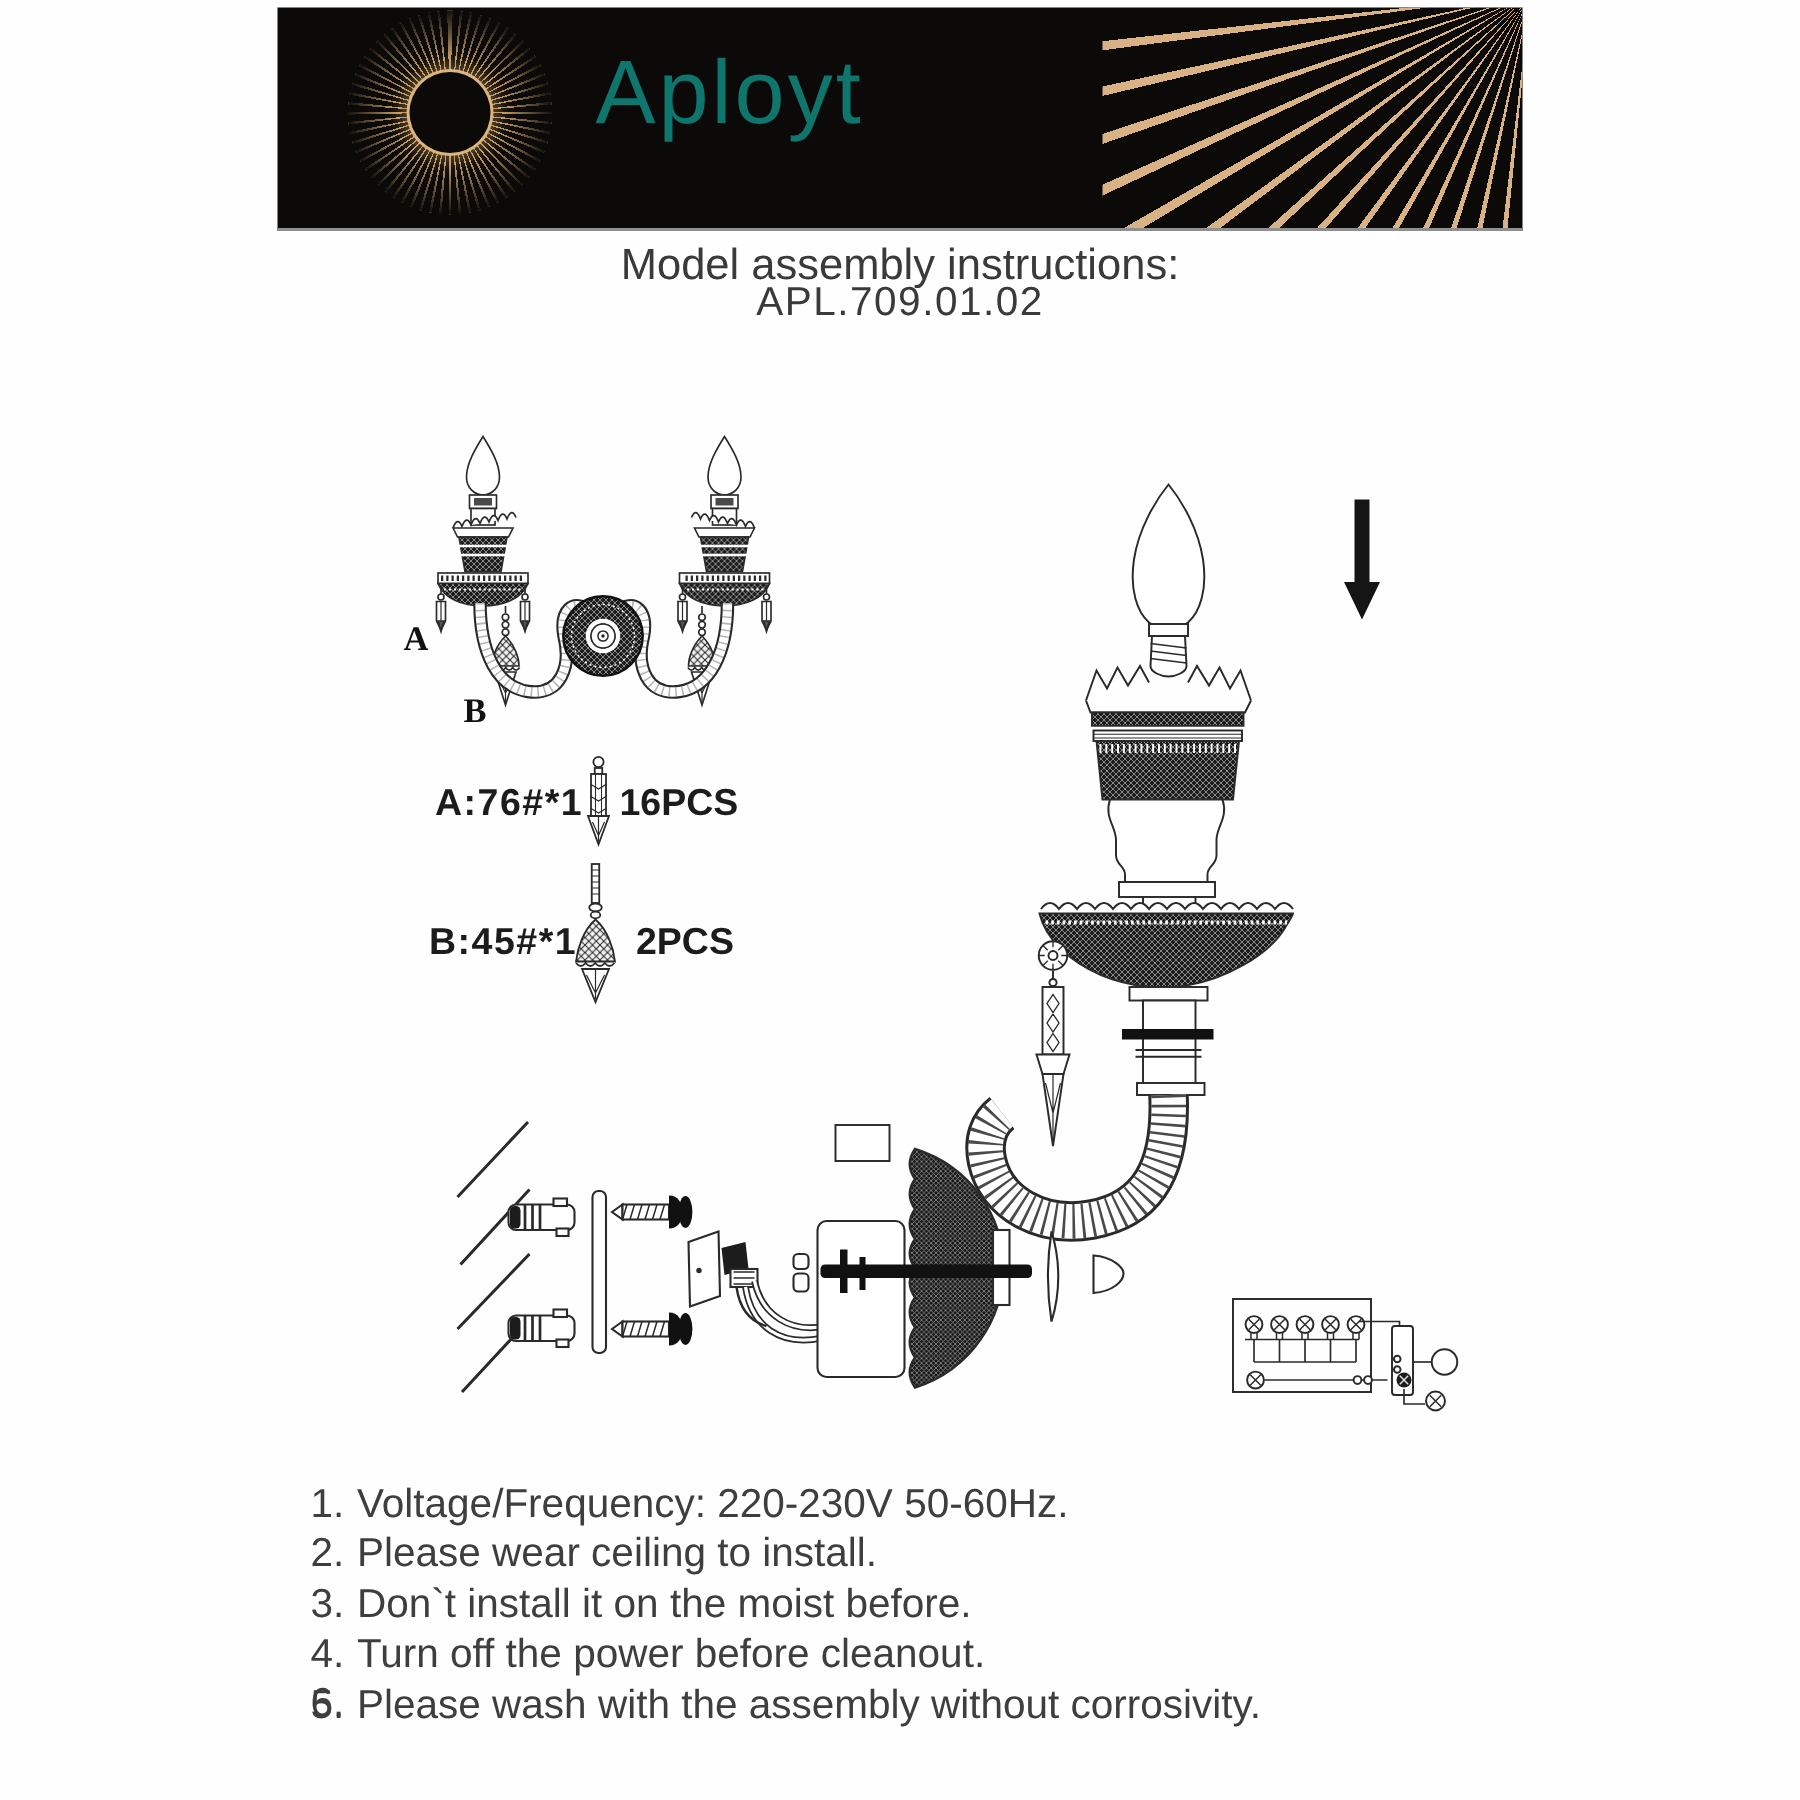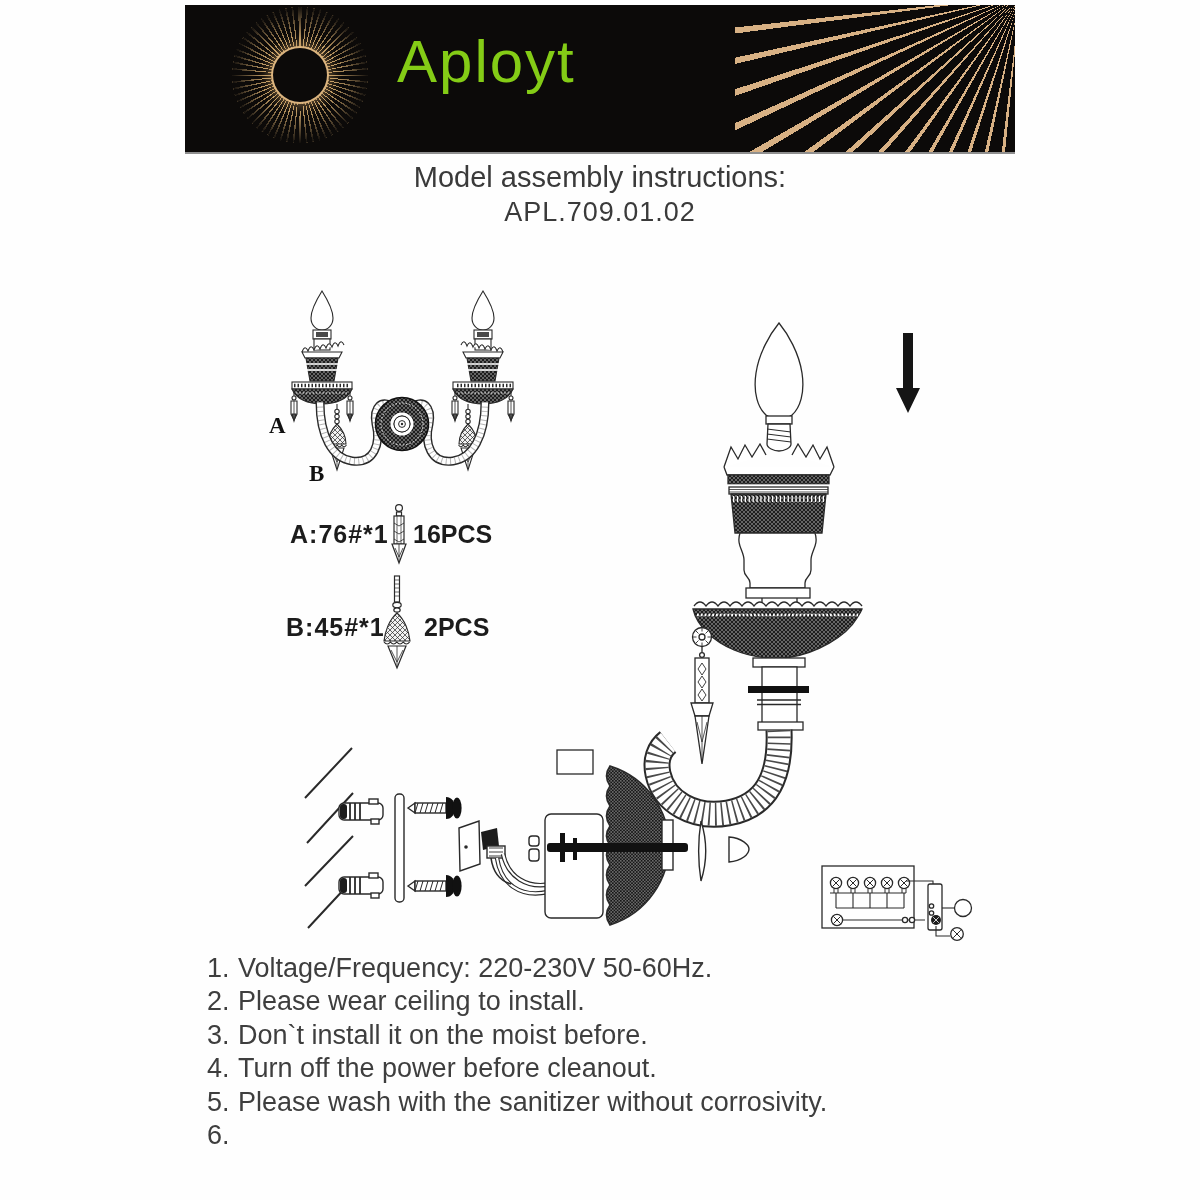--- a/index.html
+++ b/index.html
@@ -11,40 +11,40 @@
           background:#0c0a09;overflow:hidden;border-bottom:2px solid #8f8f8f;}
   .burst{position:absolute;left:47px;top:2px;width:136px;height:136px;}
   .burst-rays{position:absolute;inset:0;border-radius:50%;
           background:repeating-conic-gradient(#c9a36a 0deg 1.5deg, rgba(12,10,9,0) 1.5deg 5.6deg);}
   .burst-fade{position:absolute;inset:0;border-radius:50%;
           background:radial-gradient(circle, rgba(12,10,9,0) 0 36%, #0c0a09 72%);}
   .burst-core{position:absolute;left:41px;top:41px;width:54px;height:54px;border-radius:50%;
           background:#0c0a09;
           box-shadow:0 0 0 2px rgba(224,184,130,.95), 0 0 12px 5px rgba(190,150,95,.55);}
   .brand{position:absolute;left:212px;top:22px;font-size:60px;font-weight:400;
-         color:#84cc16;letter-spacing:2px;}
+         color:#0f766e;letter-spacing:2px;}
   .corner-rays{position:absolute;right:0;top:0;width:280px;height:151px;
          background:repeating-conic-gradient(from 187deg at 102% -6%,
                     rgba(0,0,0,0) 0deg 4.7deg, #d8b184 4.7deg 5.9deg);}
 
   
   .title{position:absolute;left:0;top:161px;width:1200px;text-align:center;
          font-size:29px;color:#3a3a3a;}
-  .model{position:absolute;left:0;top:197px;width:1200px;text-align:center;
+  .model{position:absolute;left:0;top:186px;width:1200px;text-align:center;
          font-size:27px;color:#3a3a3a;letter-spacing:1px;}
 
   
   .diagram{position:absolute;left:170px;top:240px;width:860px;height:720px;}
 
   
   .instructions{position:absolute;left:207px;top:953px;margin:0;padding:0;list-style:none;}
   .instructions li{display:flex;align-items:baseline;height:33.4px;
          font-size:27px;color:#3e3e3e;}
   .instructions .num{width:31px;flex:0 0 31px;}
-  .instructions .txt{white-space:nowrap;}
+  .instructions .txt{white-space:nowrap;margin-top:34px;}
 </style>
 </head>
 <body>
 
 <div class="page">
 
   <header class="banner">
     <div class="burst">
       <div class="burst-rays"></div>
       <div class="burst-fade"></div>
@@ -365,19 +365,19 @@
     <li>
         <span class="num">3.</span>
         <span class="txt">Don`t install it on the moist before.</span>
       </li>
     <li>
         <span class="num">4.</span>
         <span class="txt">Turn off the power before cleanout.</span>
       </li>
     <li>
         <span class="num">5.</span>
-        <span class="txt">Please wash with the sanitizer without corrosivity.</span>
+        <span class="txt">Please wash with the assembly without corrosivity.</span>
       </li>
     <li>
         <span class="num">6.</span>
       </li>
   </ol>
 </div>
 
 </body></html>

